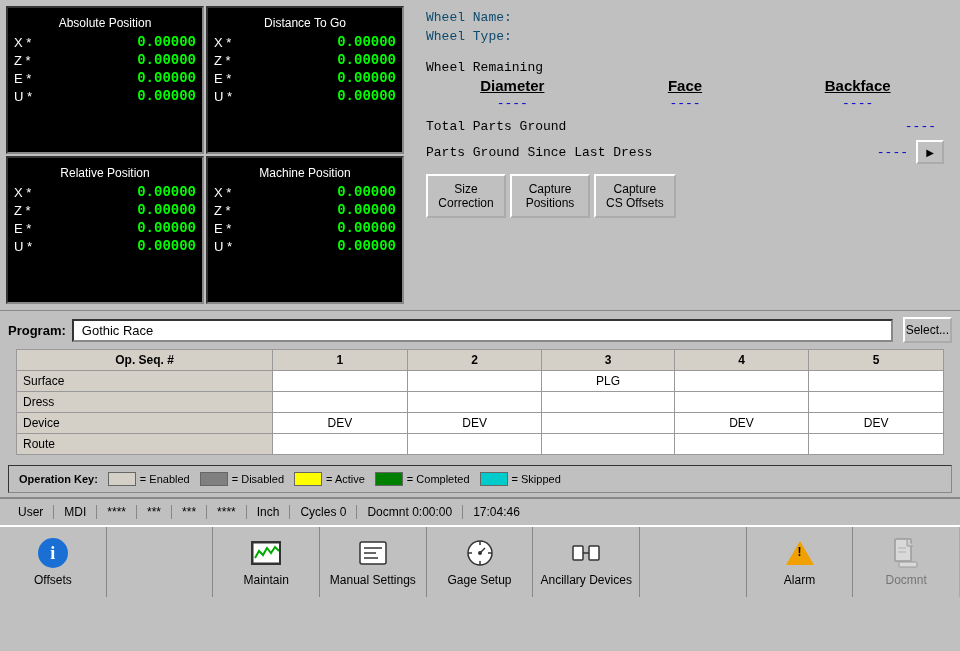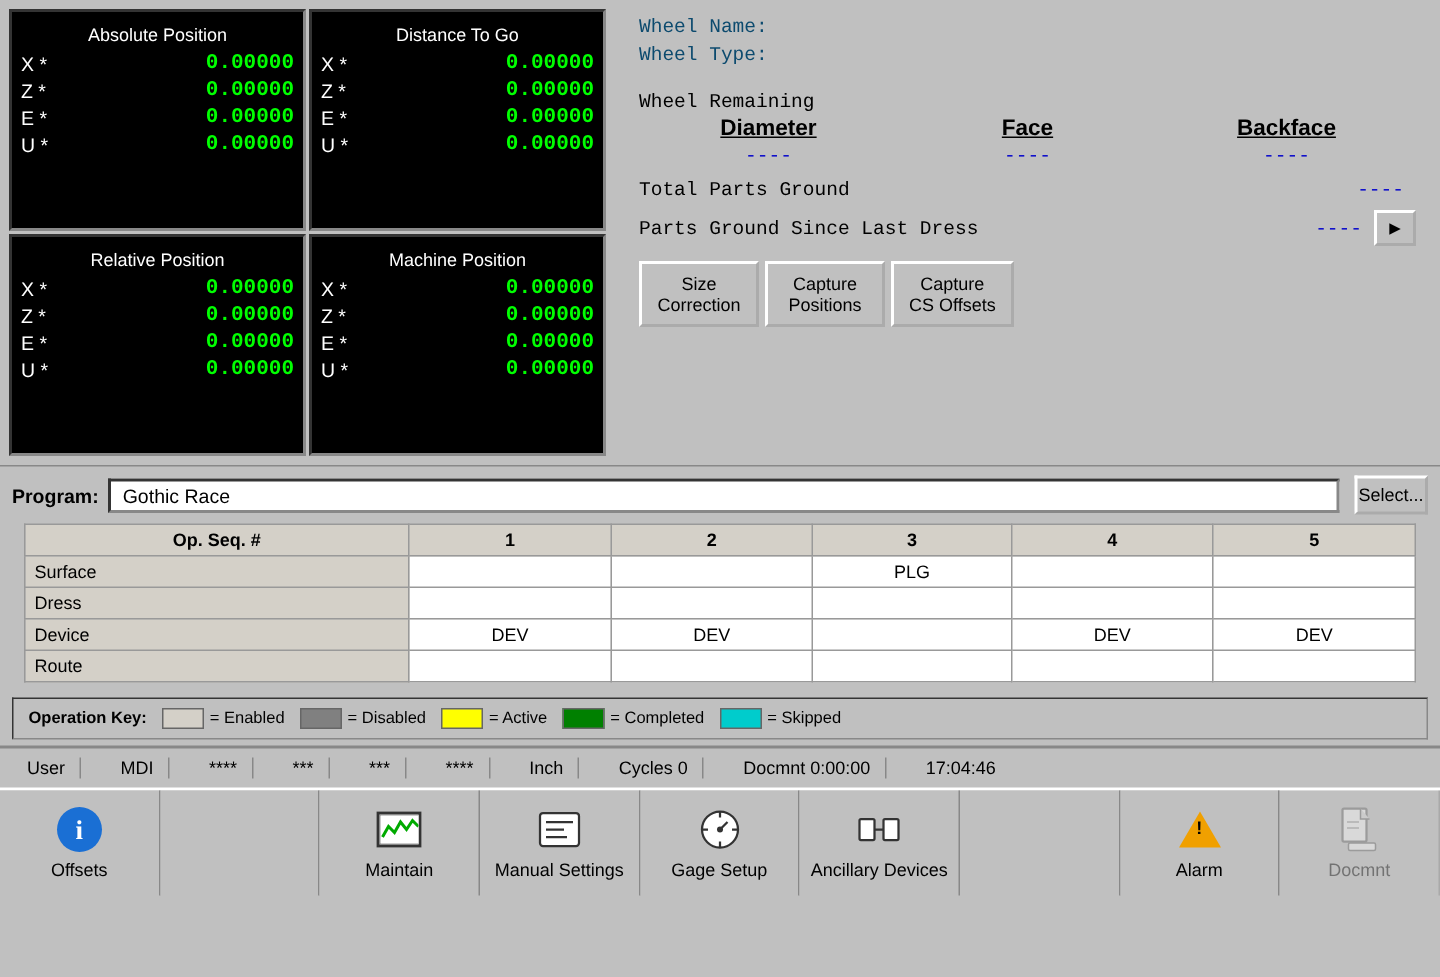--- a/index.html
+++ b/index.html
@@ -272,21 +272,21 @@
     }
 
     
     .status-bar {
       display: flex;
       align-items: center;
       background: #c0c0c0;
       border-top: 2px solid #888;
       padding: 2px 8px;
       height: 28px;
-      gap: 16px;
+      gap: 0;
     }
 
     .status-item {
       font-family: Arial, sans-serif;
       font-size: 12px;
       color: #000;
       padding: 0 10px;
       border-right: 1px solid #888;
     }
 

